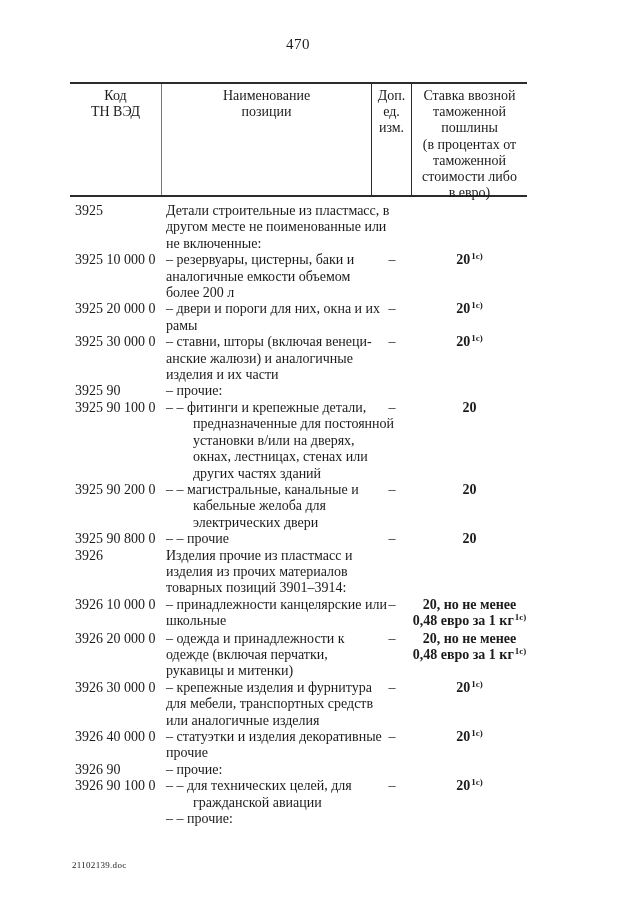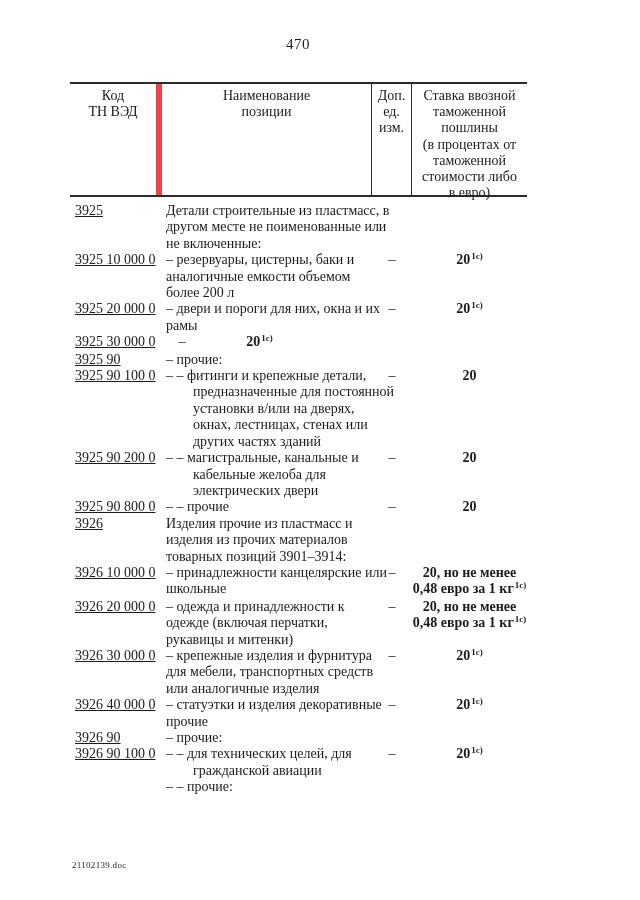--- a/index.html
+++ b/index.html
@@ -22,28 +22,28 @@
   .thead {
     display: flex;
     height: 115px;
     box-sizing: border-box;
     border-top: 2px solid #2b2b2b;
     border-bottom: 2px solid #2b2b2b;
     font-size: 14px; line-height: 16.2px;
     text-align: center;
   }
   .th { box-sizing: border-box; padding-top: 4px; }
-  .th-code { width: 92px;  border-right: 6px solid #ef4444; }
+  .th-code { width: 92px;  border-right: 1px solid #ef4444; }
   .th-name { width: 210px; border-right: 1px solid #2b2b2b; }
   .th-unit { width: 40px;  border-right: 1px solid #2b2b2b; }
   .th-rate { width: 115px; }
 
   .tbody { padding-top: 6px; font-size: 14px; line-height: 16.4px; }
   .row { display: flex; align-items: flex-start; }
-  .cell-code { width: 92px;  box-sizing: border-box; padding-left: 5px; white-space: nowrap; text-decoration: underline; }
+  .cell-code { width: 92px;  box-sizing: border-box; padding-left: 5px; white-space: nowrap; }
   .cell-name { width: 210px; box-sizing: border-box; padding-left: 4px; }
   .cell-unit { width: 40px;  text-align: center; }
   .cell-rate { width: 115px; text-align: center; }
   .name-line { white-space: nowrap; }
   .name-line.cont-1 { }
   .name-line.cont-2 { margin-left: 27px; }
   .rate-line { white-space: nowrap; font-weight: bold; }
 
   .fn {
     font-size: 9px;
@@ -118,20 +118,25 @@
             <div class="name-line">– двери и пороги для них, окна и их</div>
             <div class="name-line cont-1">рамы</div>
           </div>
           <div class="cell-unit">–</div>
           <div class="cell-rate">
             <div class="rate-line"><span>20</span><span class="fn">1с)</span></div>
           </div>
         </div>
         <div class="row">
           <div class="cell-code">3925 30 000 0</div>
+          <div class="cell-name">
+            <div class="name-line">– ставни, шторы (включая венеци-</div>
+            <div class="name-line cont-1">анские жалюзи) и аналогичные</div>
+            <div class="name-line cont-1">изделия и их части</div>
+          </div>
           <div class="cell-unit">–</div>
           <div class="cell-rate">
             <div class="rate-line"><span>20</span><span class="fn">1с)</span></div>
           </div>
         </div>
         <div class="row">
           <div class="cell-code">3925 90</div>
           <div class="cell-name">
             <div class="name-line">– прочие:</div>
           </div>

